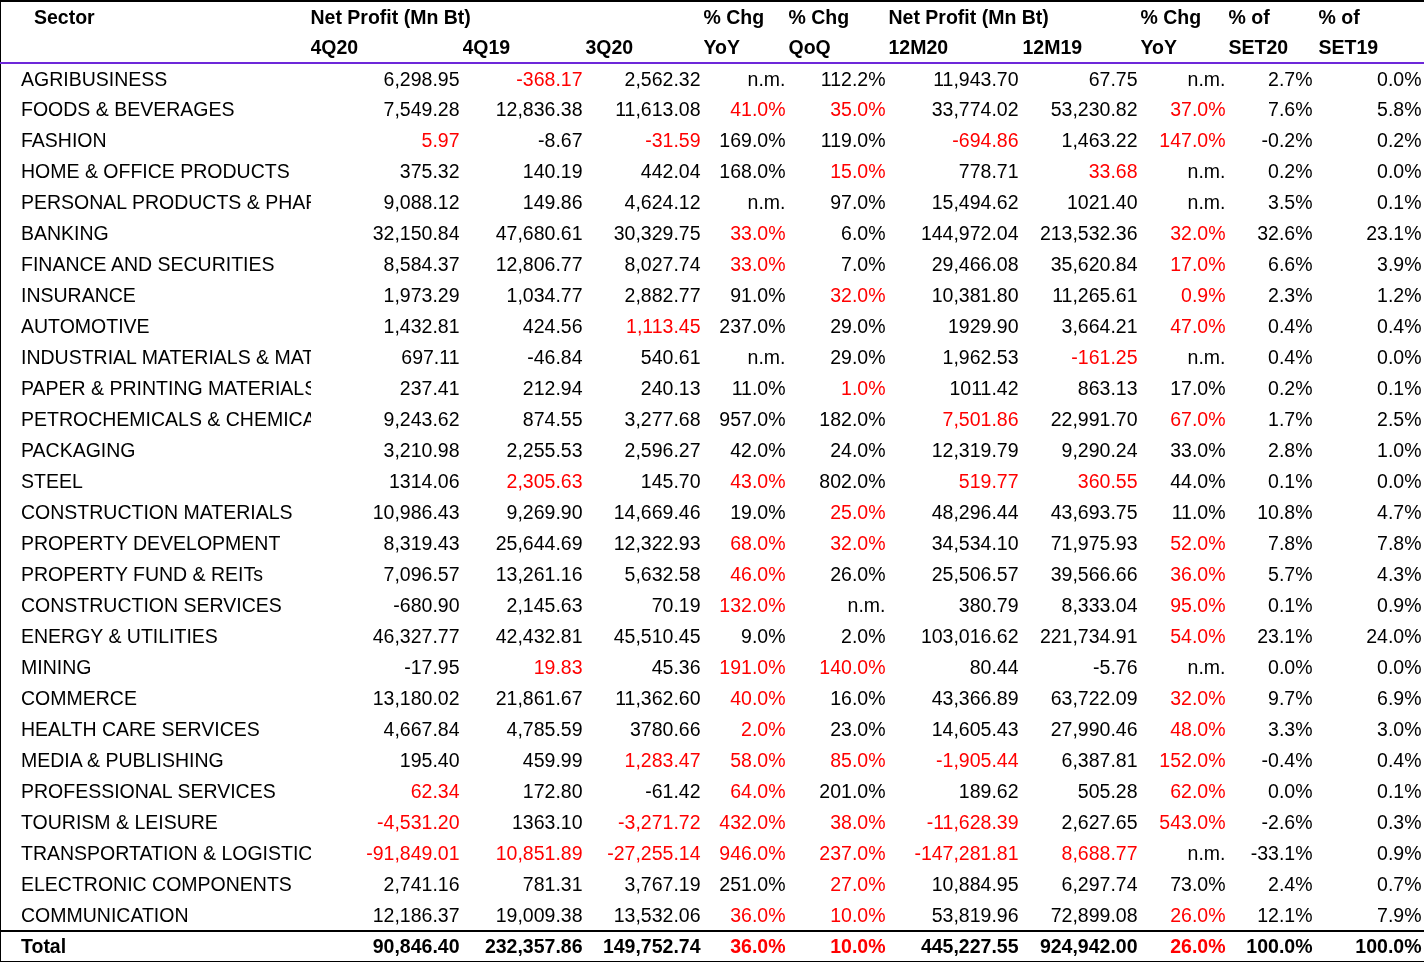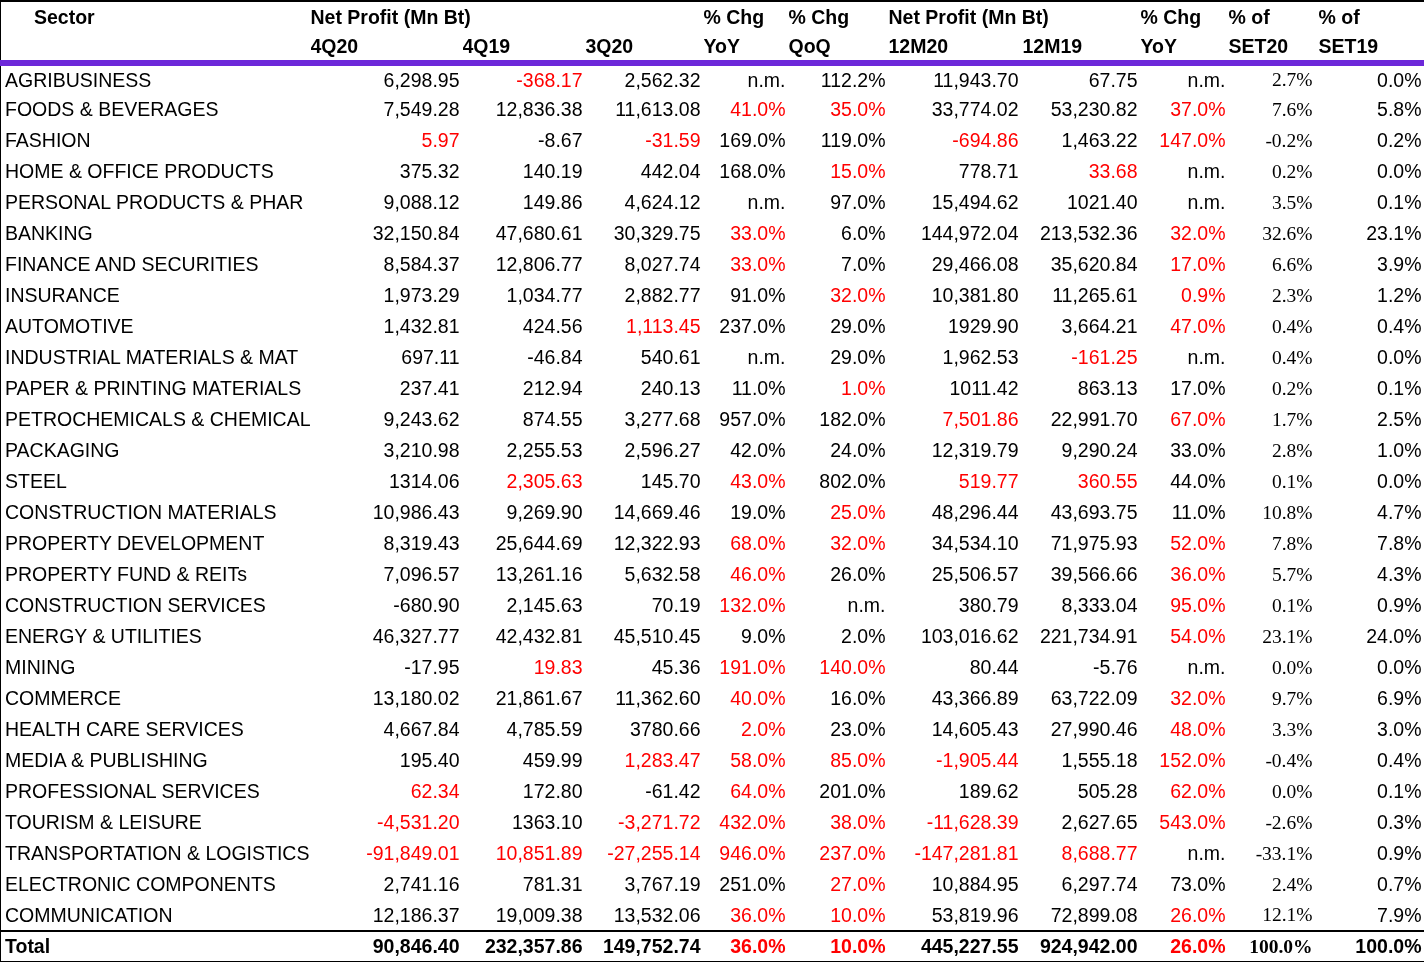--- a/index.html
+++ b/index.html
@@ -37,36 +37,36 @@
   td { text-align: right; }
   
   th.sector-h {
     text-align: left;
     padding-left: 33px;
     vertical-align: top;
     padding-top: 4px;
   }
   td.sector {
     text-align: left;
-    padding-left: 4px;
+    padding-left: 20px;
     padding-right: 0;
   }
   
   th.group { text-align: left; padding-right: 0; }
   
   th.qcol   { padding-right: 4px; }
   th.yoy1   { padding-right: 27px; }
   th.qoq    { padding-right: 27px; }
   th.yoy2   { padding-right: 22px; }
   th.set20  { padding-right: 7px; }
   th.set19  { padding-right: 3px; }
   
   td:nth-child(7)  { padding-right: 4px; }
-  td:nth-child(10) { padding-right: 6px; font-family: Liberation Serif, serif; }
-  thead { border-bottom: 6px solid #6d28d9; }
+  td:nth-child(10) { padding-right: 6px; }
+  thead { border-bottom: 2px solid #6d28d9; }
   tr.total td {
     font-weight: bold;
     border-top: 2px solid #000;
   }
   .red { color: #FF0000; }
 </style>
 </head>
 <body>
 
 <div id="sheet">
@@ -396,21 +396,21 @@
           <td>3.0%</td>
         </tr>
         <tr>
           <td class="sector">MEDIA &amp; PUBLISHING</td>
           <td>195.40</td>
           <td>459.99</td>
           <td class="red">1,283.47</td>
           <td class="red">58.0%</td>
           <td class="red">85.0%</td>
           <td class="red">-1,905.44</td>
-          <td>1,555.18</td>
+          <td>6,387.81</td>
           <td class="red">152.0%</td>
           <td>-0.4%</td>
           <td>0.4%</td>
         </tr>
         <tr>
           <td class="sector">PROFESSIONAL SERVICES</td>
           <td class="red">62.34</td>
           <td>172.80</td>
           <td>-61.42</td>
           <td class="red">64.0%</td>

